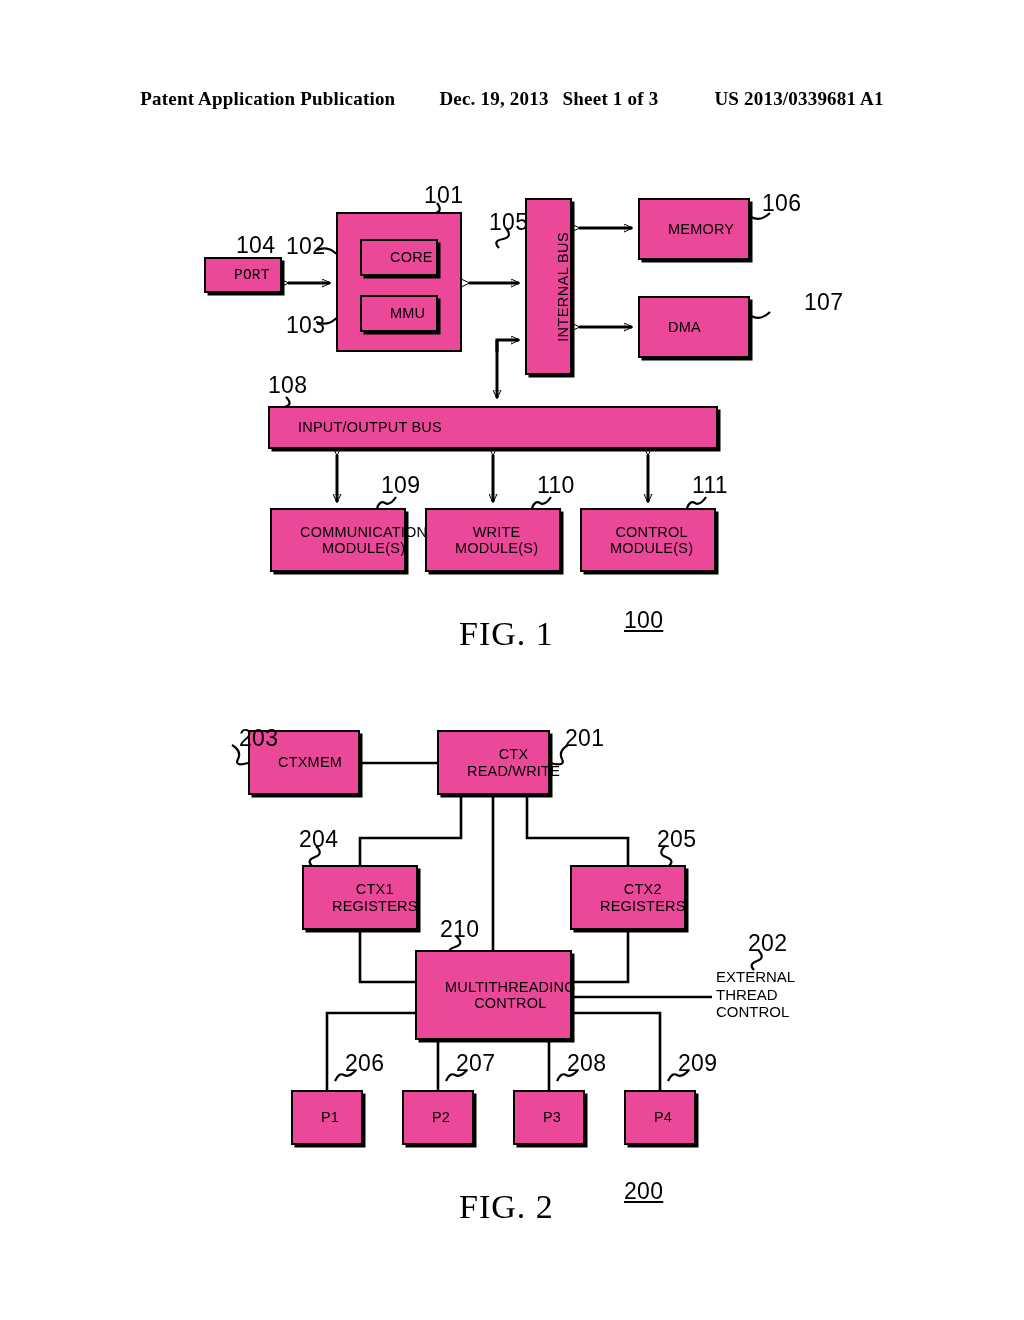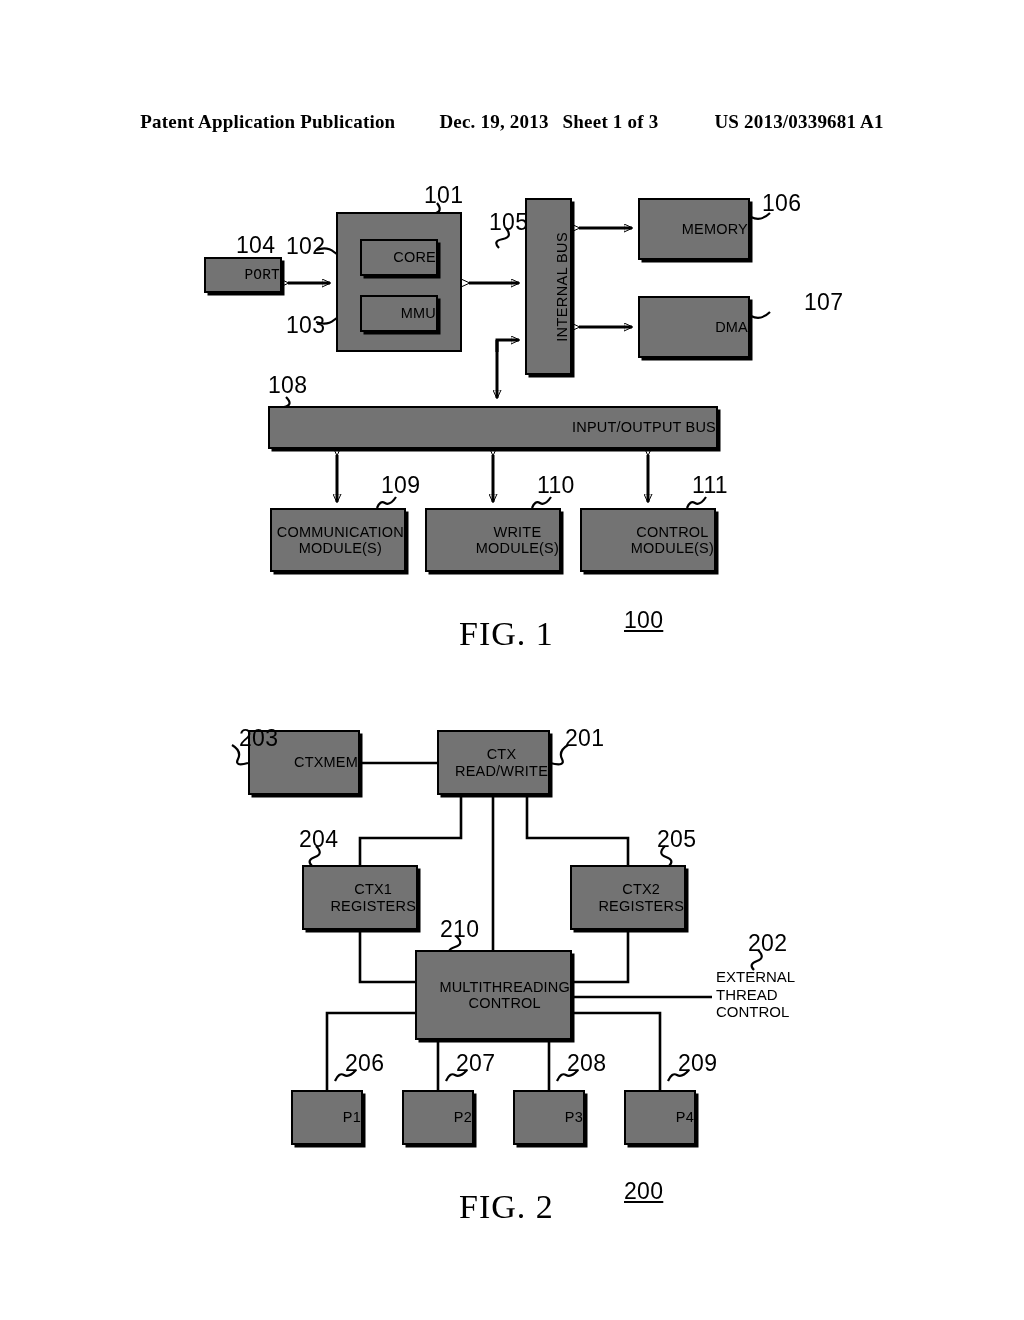--- a/index.html
+++ b/index.html
@@ -20,42 +20,42 @@
     position: absolute;
     top: 88px; left: 0; width: 1024px;
     display: flex;
     justify-content: center;
     align-items: flex-end;
     font-family: "Liberation Serif", serif;
     font-weight: bold;
     font-size: 19px;
     letter-spacing: 0.2px;
     white-space: nowrap;
-    margin-top: 23px;
   }
   .pub-header .h-pub { margin-right: 44px; }
   .pub-header .h-date { margin-right: 14px; }
   .pub-header .h-sheet { margin-right: 56px; }
 
   
   .fig { position: absolute; left: 0; top: 0; width: 1024px; }
 
   
   .bx {
     position: absolute;
     border: 2.5px solid #000;
-    background: #737373;
+    background: #ec4899;
     display: flex;
     align-items: center;
-    justify-content: flex-end;
+    justify-content: flex-start;
     text-align: center;
     line-height: 1.12;
     font-size: 14.5px;
     letter-spacing: 0.2px;
     box-shadow: 3px 3px 0 -0.5px #000;
+    padding-left: 28px;
   }
 
   
   .bx.container {
     box-shadow: none;
     border-width: 2.5px;
   }
 
   
   .bx.vert span.vtext {

